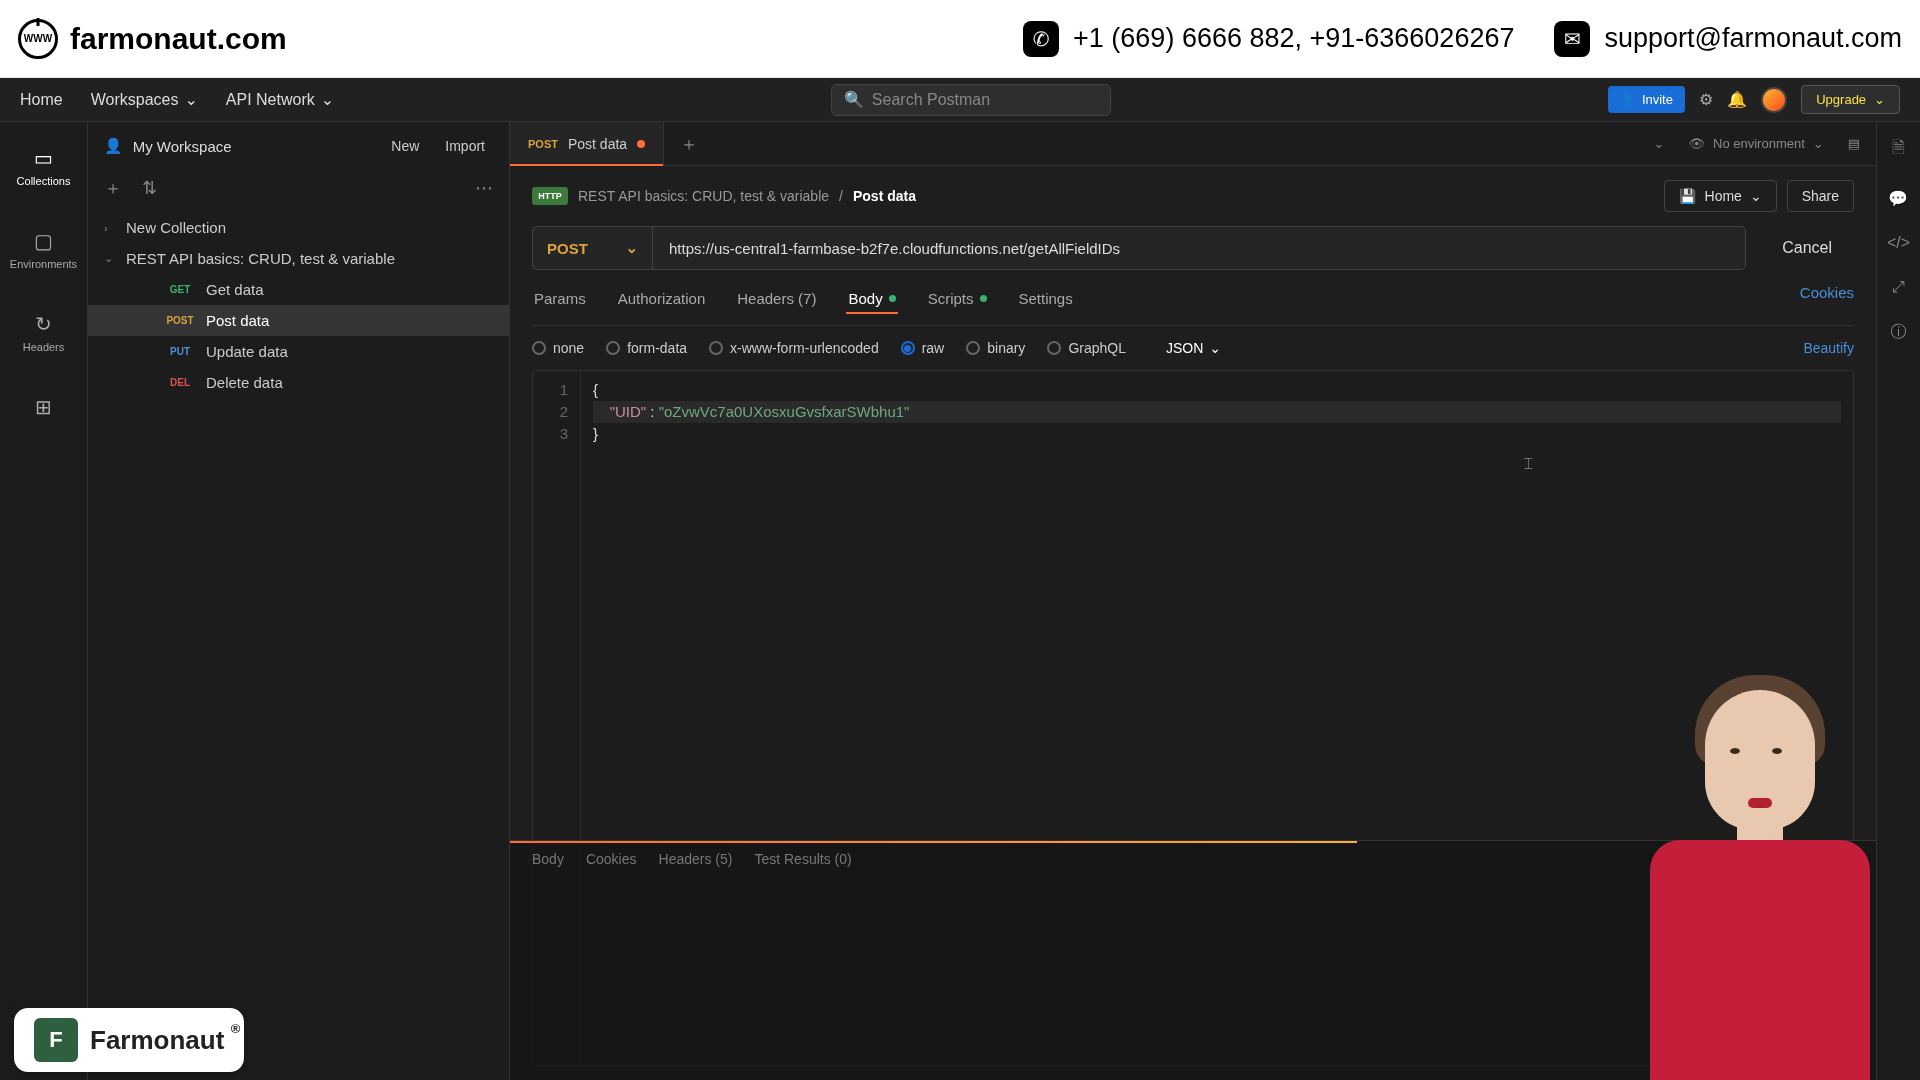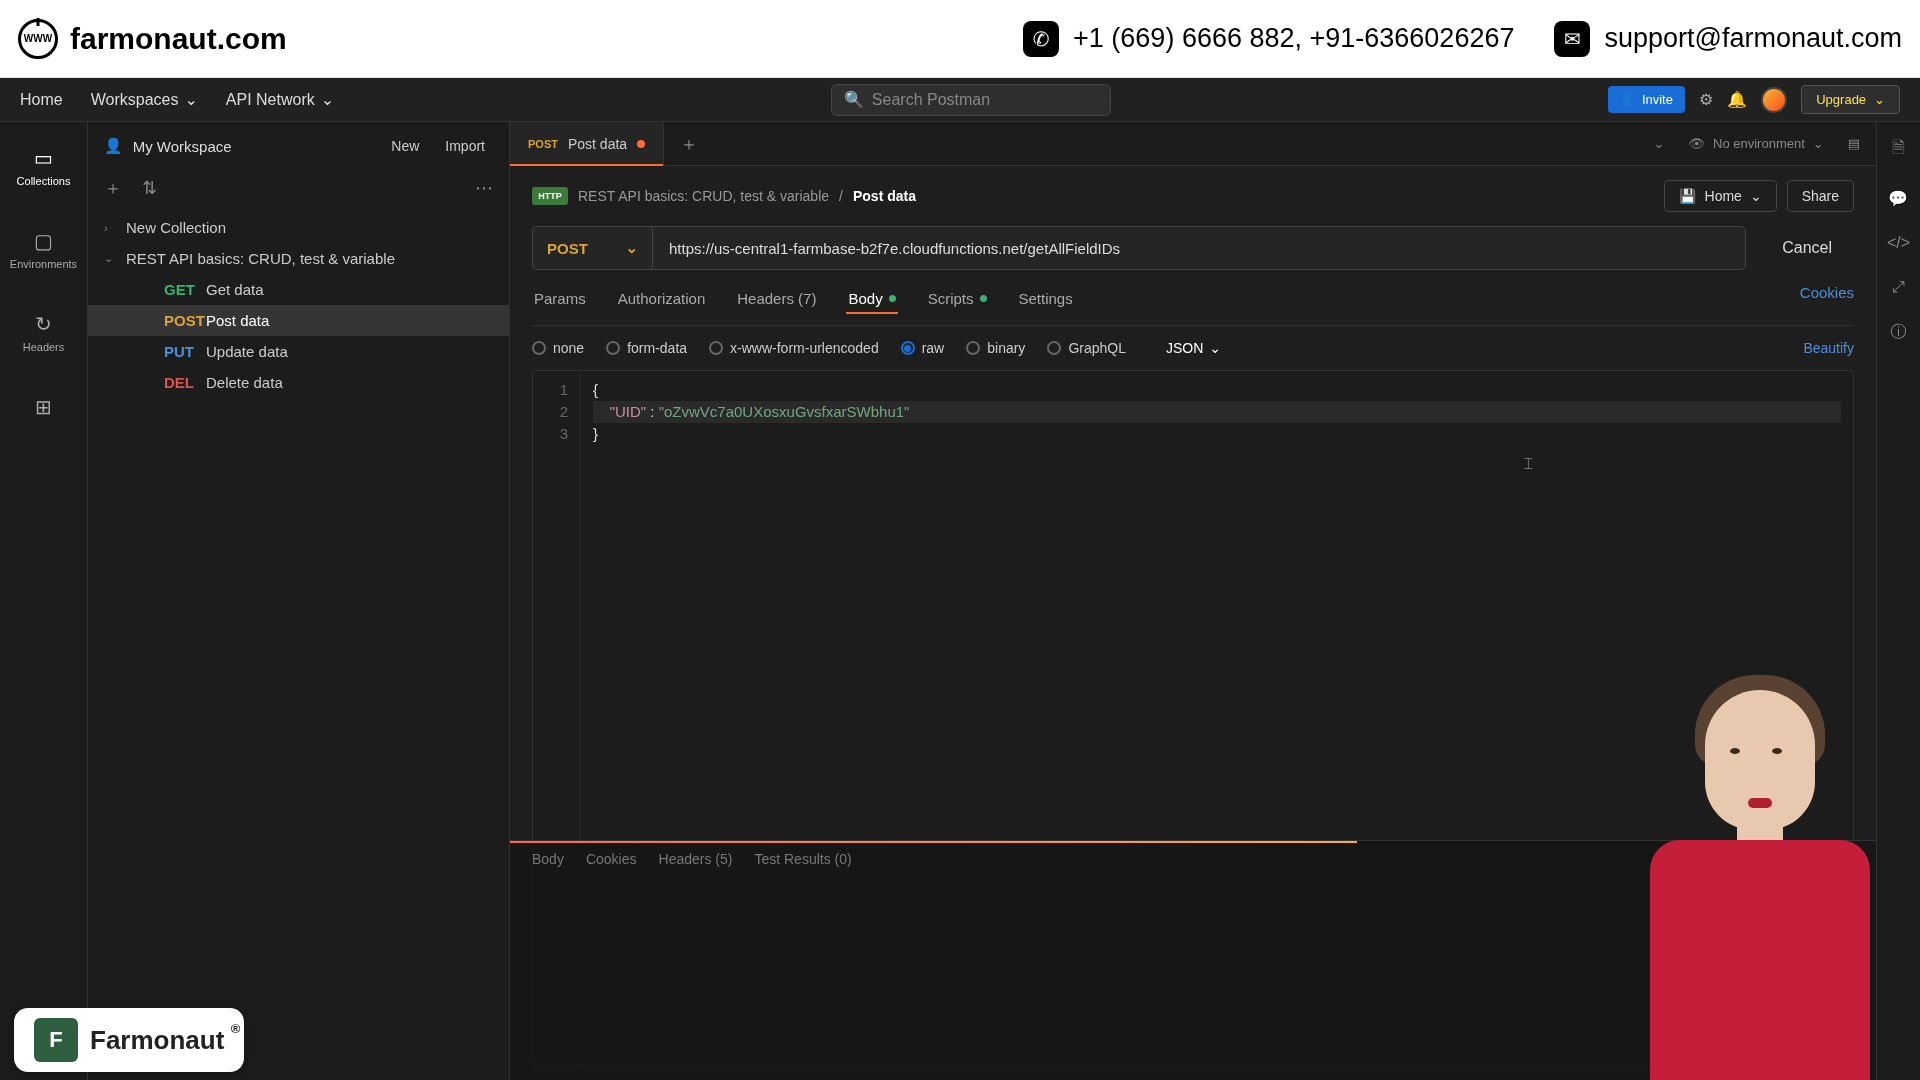--- a/index.html
+++ b/index.html
@@ -30,21 +30,21 @@
 .sb-head{display:flex;align-items:center;padding:12px 16px;gap:10px;font-size:15px}
 .sb-head-title{flex:1;font-weight:500}
 .sb-head-btn{color:#ccc;font-size:14px;padding:4px 8px;cursor:pointer}
 .sb-toolbar{display:flex;align-items:center;padding:6px 16px;gap:20px;color:#888}
 .sb-toolbar span{cursor:pointer;font-size:18px}
 .sb-tree{padding:6px 0;font-size:15px}
 .tree-row{display:flex;align-items:center;padding:7px 16px;gap:10px;cursor:pointer;color:#ccc}
 .tree-row.selected{background:#353535;color:#fff}
 .tree-indent{width:20px}
 .chev{font-size:11px;color:#888;width:12px}
-.method-tag{font-size:15px;font-weight:700;width:32px;text-align:left}
+.method-tag{font-size:10px;font-weight:700;width:32px;text-align:center}
 .m-get{color:#3bb26f}
 .m-post{color:#d9a23b}
 .m-put{color:#4a90d9}
 .m-del{color:#d9534f}
 .main{flex:1;display:flex;flex-direction:column;background:#1e1e1e;position:relative}
 .tabs{height:44px;display:flex;align-items:center;border-bottom:1px solid #333;background:#1c1c1c}
 .tab{display:flex;align-items:center;padding:0 18px;height:100%;gap:10px;border-right:1px solid #333;font-size:14px;color:#ccc;cursor:pointer;position:relative}
 .tab.active{background:#252525}
 .tab.active::after{content:'';position:absolute;bottom:-1px;left:0;right:0;height:2px;background:#ff6c37}
 .tab-method{font-size:11px;font-weight:700;color:#d9a23b}

